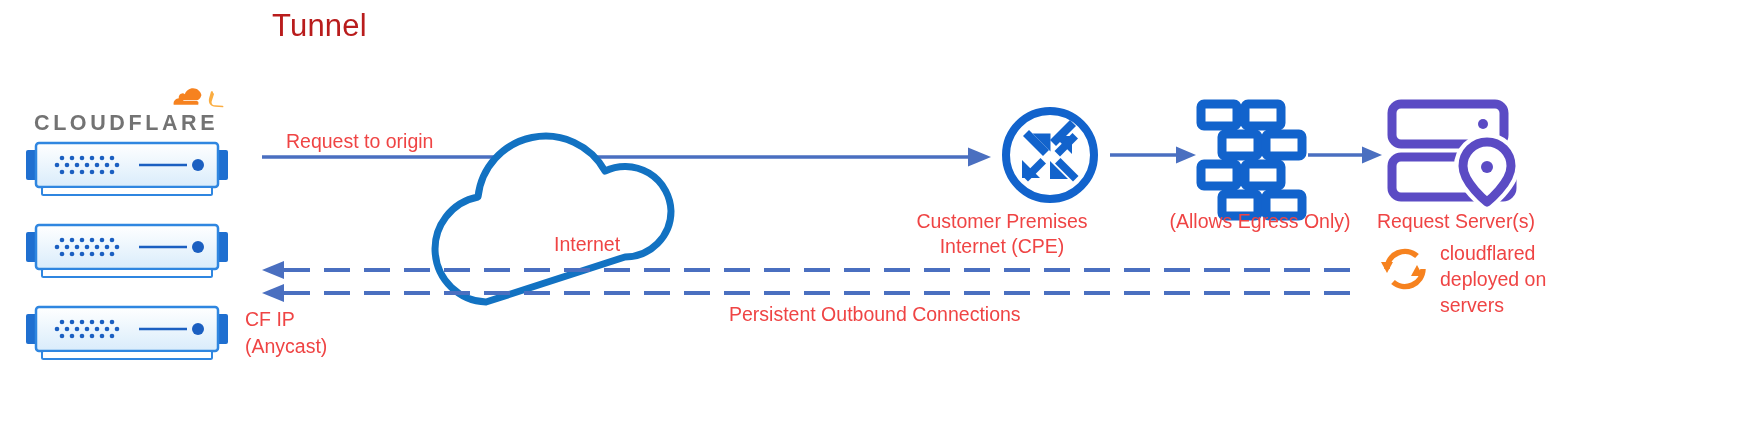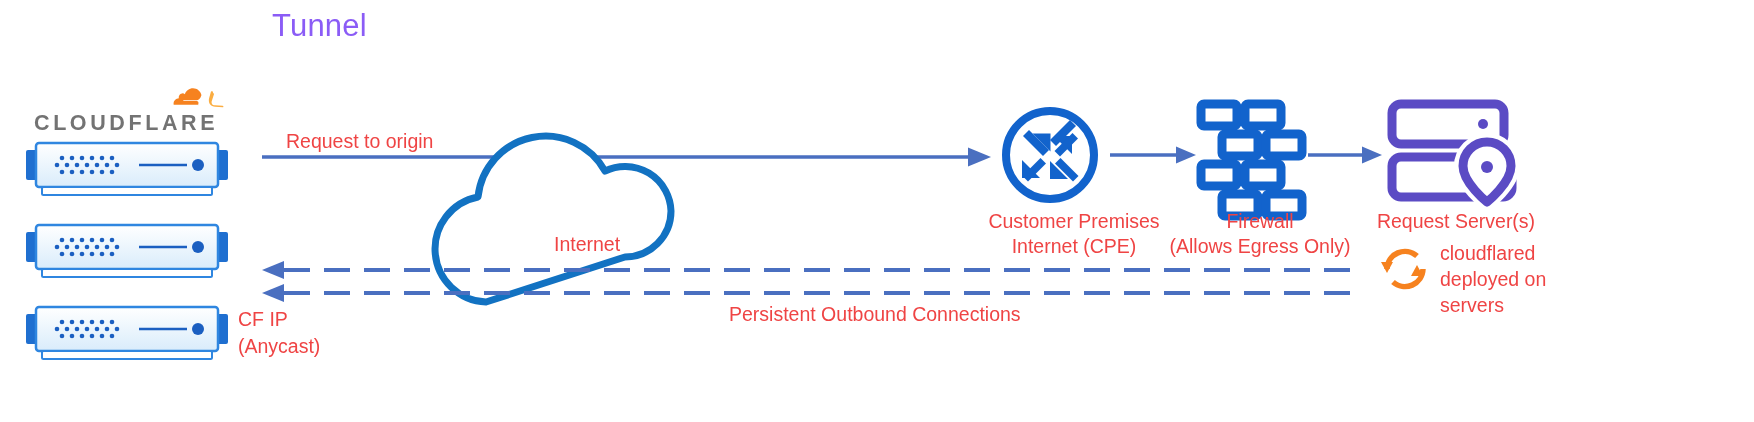--- a/index.html
+++ b/index.html
@@ -15,21 +15,21 @@
     position: relative;
     width: 1754px; height: 422px;
     background: #ffffff;
   }
   .abs { position: absolute; }
 
   
   #title {
     left: 272px; top: 8px;
     font-size: 31px;
-    color: #8b5cf6;
+    color: #b91c1c;
     letter-spacing: 0.2px;
     white-space: nowrap;
   }
 
   
   #cf-logo {
     left: 32px; top: 68px;
     width: 196px; height: 68px;
   }
   #cf-wordmark {
@@ -56,23 +56,23 @@
     color: #ef4444;
     font-size: 19.5px;
     white-space: nowrap;
     line-height: 25px;
   }
   .lbl.center { text-align: center; }
 
   #lbl-request  { left: 286px; top: 129px; }
   #lbl-internet { left: 530px; top: 232px; margin-left: 24px; }
   #lbl-persist  { left: 729px; top: 302px; }
-  #lbl-cfip     { left: 238px; top: 306px; line-height: 27px; }
-
-  #lbl-cpe      { left: 974px; top: 209px; width: 200px; }
+  #lbl-cfip     { left: 245px; top: 306px; line-height: 27px; }
+
+  #lbl-cpe      { left: 902px; top: 209px; width: 200px; }
   #lbl-firewall { left: 1157px; top: 209px; width: 206px; }
   #lbl-origin   { left: 1376px; top: 209px; width: 160px; }
   #lbl-cloudflared {
     left: 1440px; top: 240px;
     width: 120px;
     line-height: 26px;
     white-space: normal;
   }
 
   
@@ -302,21 +302,20 @@
     <div>CF IP</div>
     <div>(Anycast)</div>
   </div>
 
   <div class="abs lbl center" id="lbl-cpe">
     <div>Customer Premises</div>
     <div>Internet (CPE)</div>
   </div>
 
   <div class="abs lbl center" id="lbl-firewall">
-    <div>Firewall</div>
     <div>(Allows Egress Only)</div>
   </div>
 
   <div class="abs lbl center" id="lbl-origin">
     <div>Request Server(s)</div>
   </div>
 
   <div class="abs lbl" id="lbl-cloudflared">
     <div>cloudflared</div>
     <div>deployed on</div>

